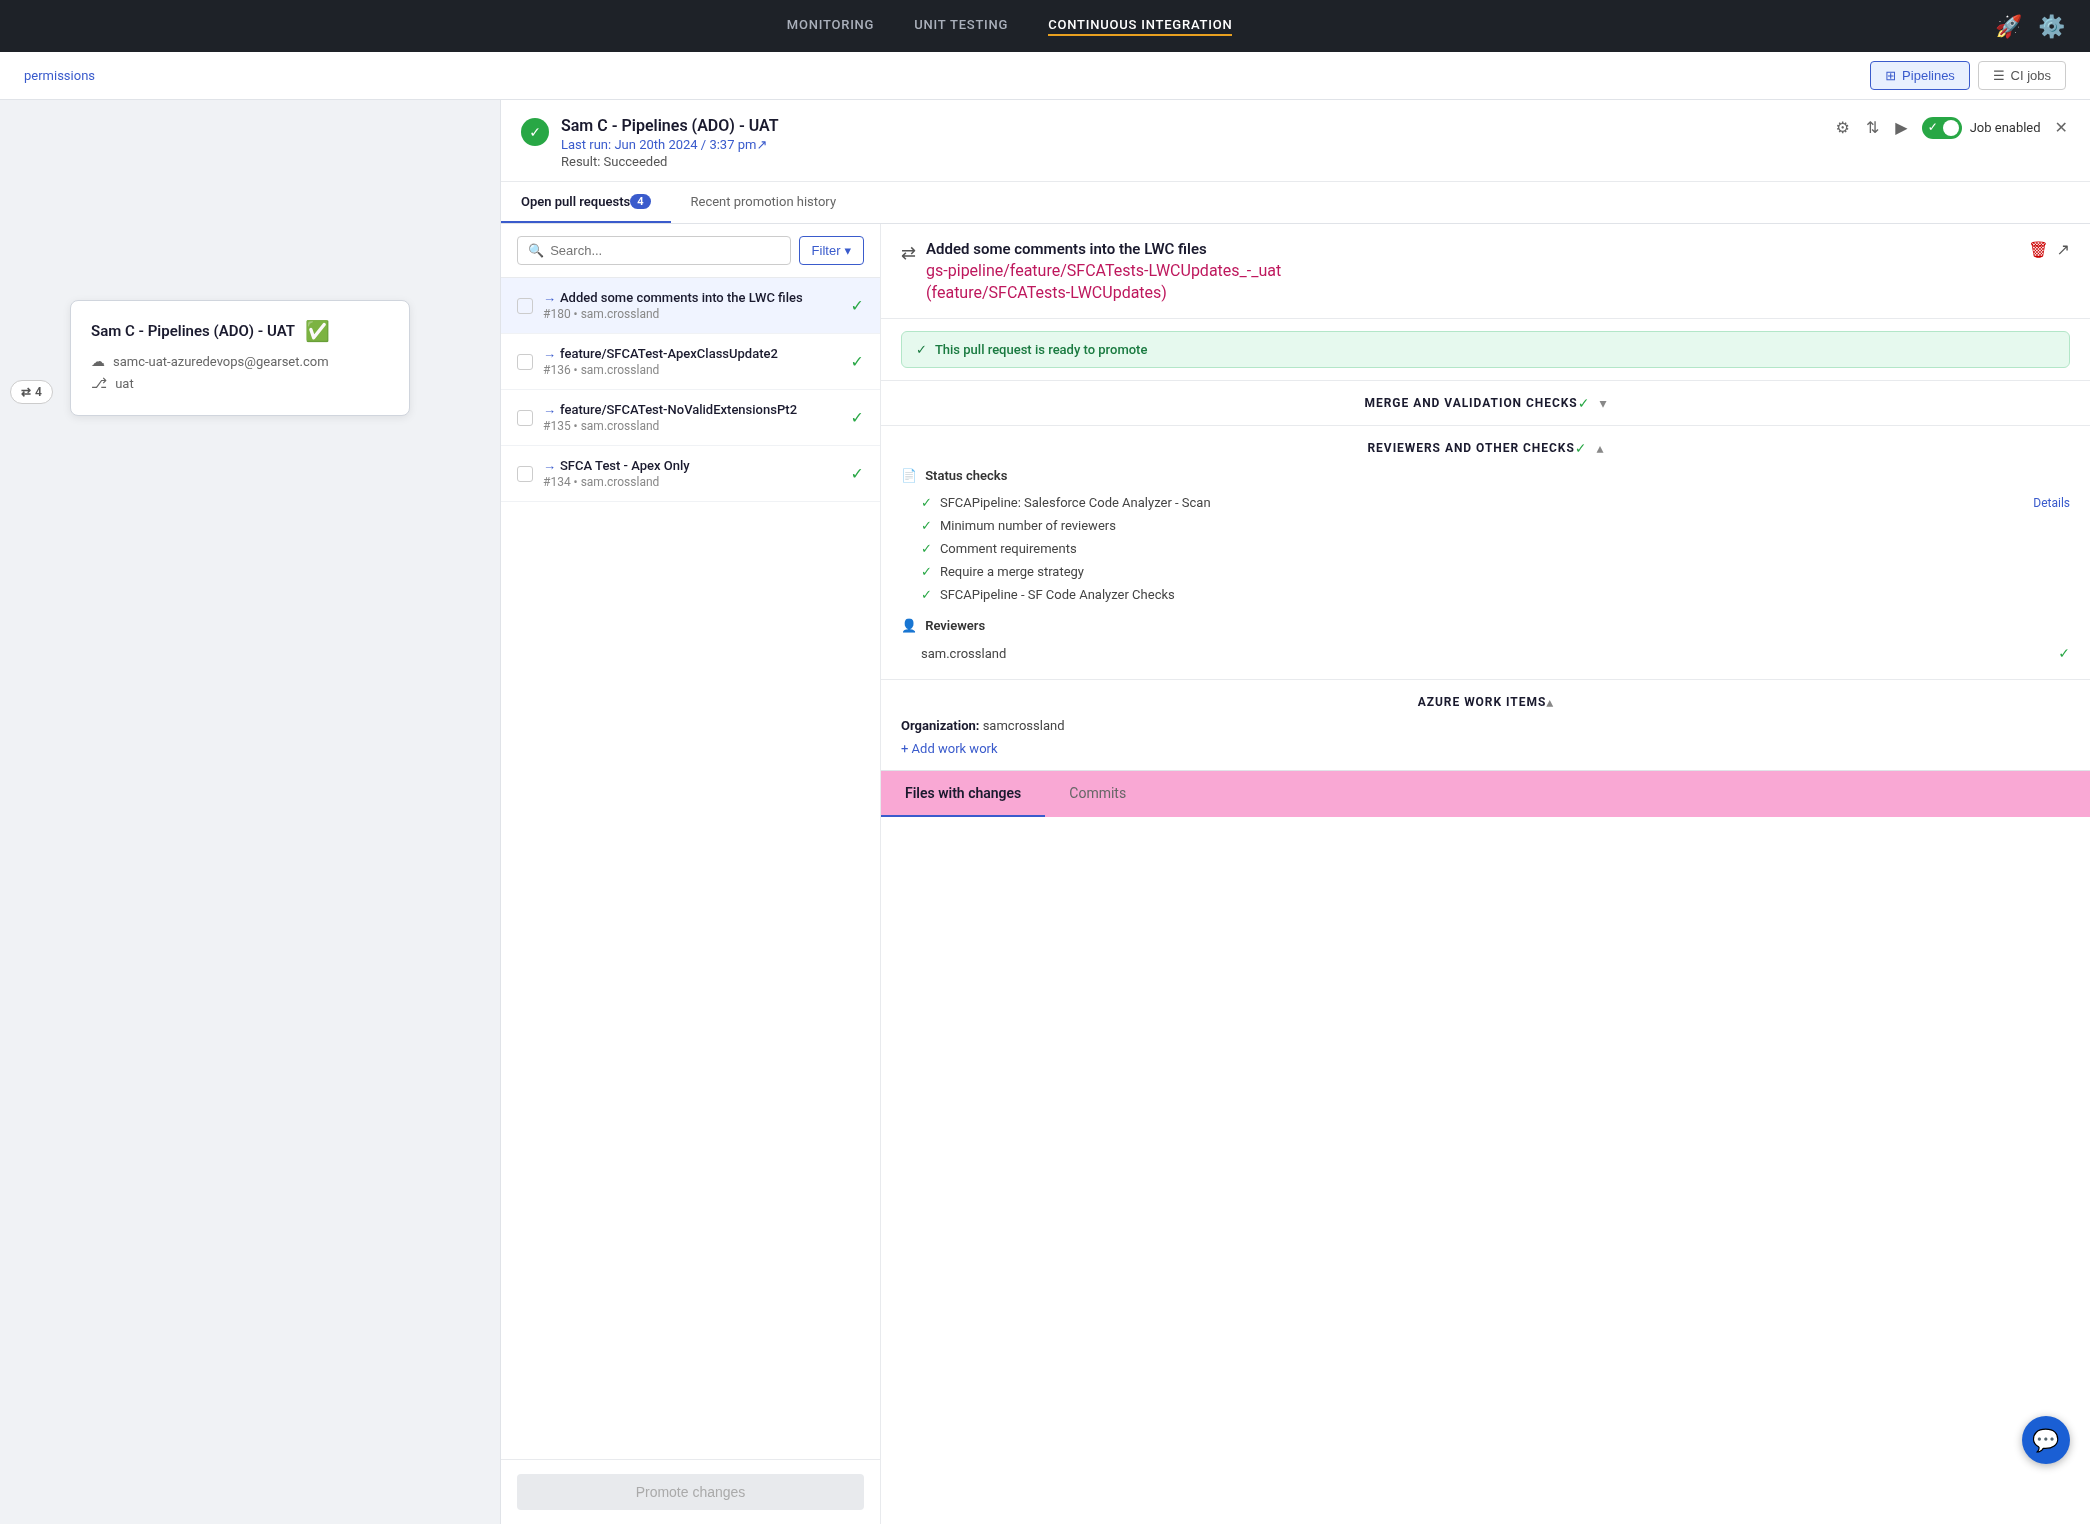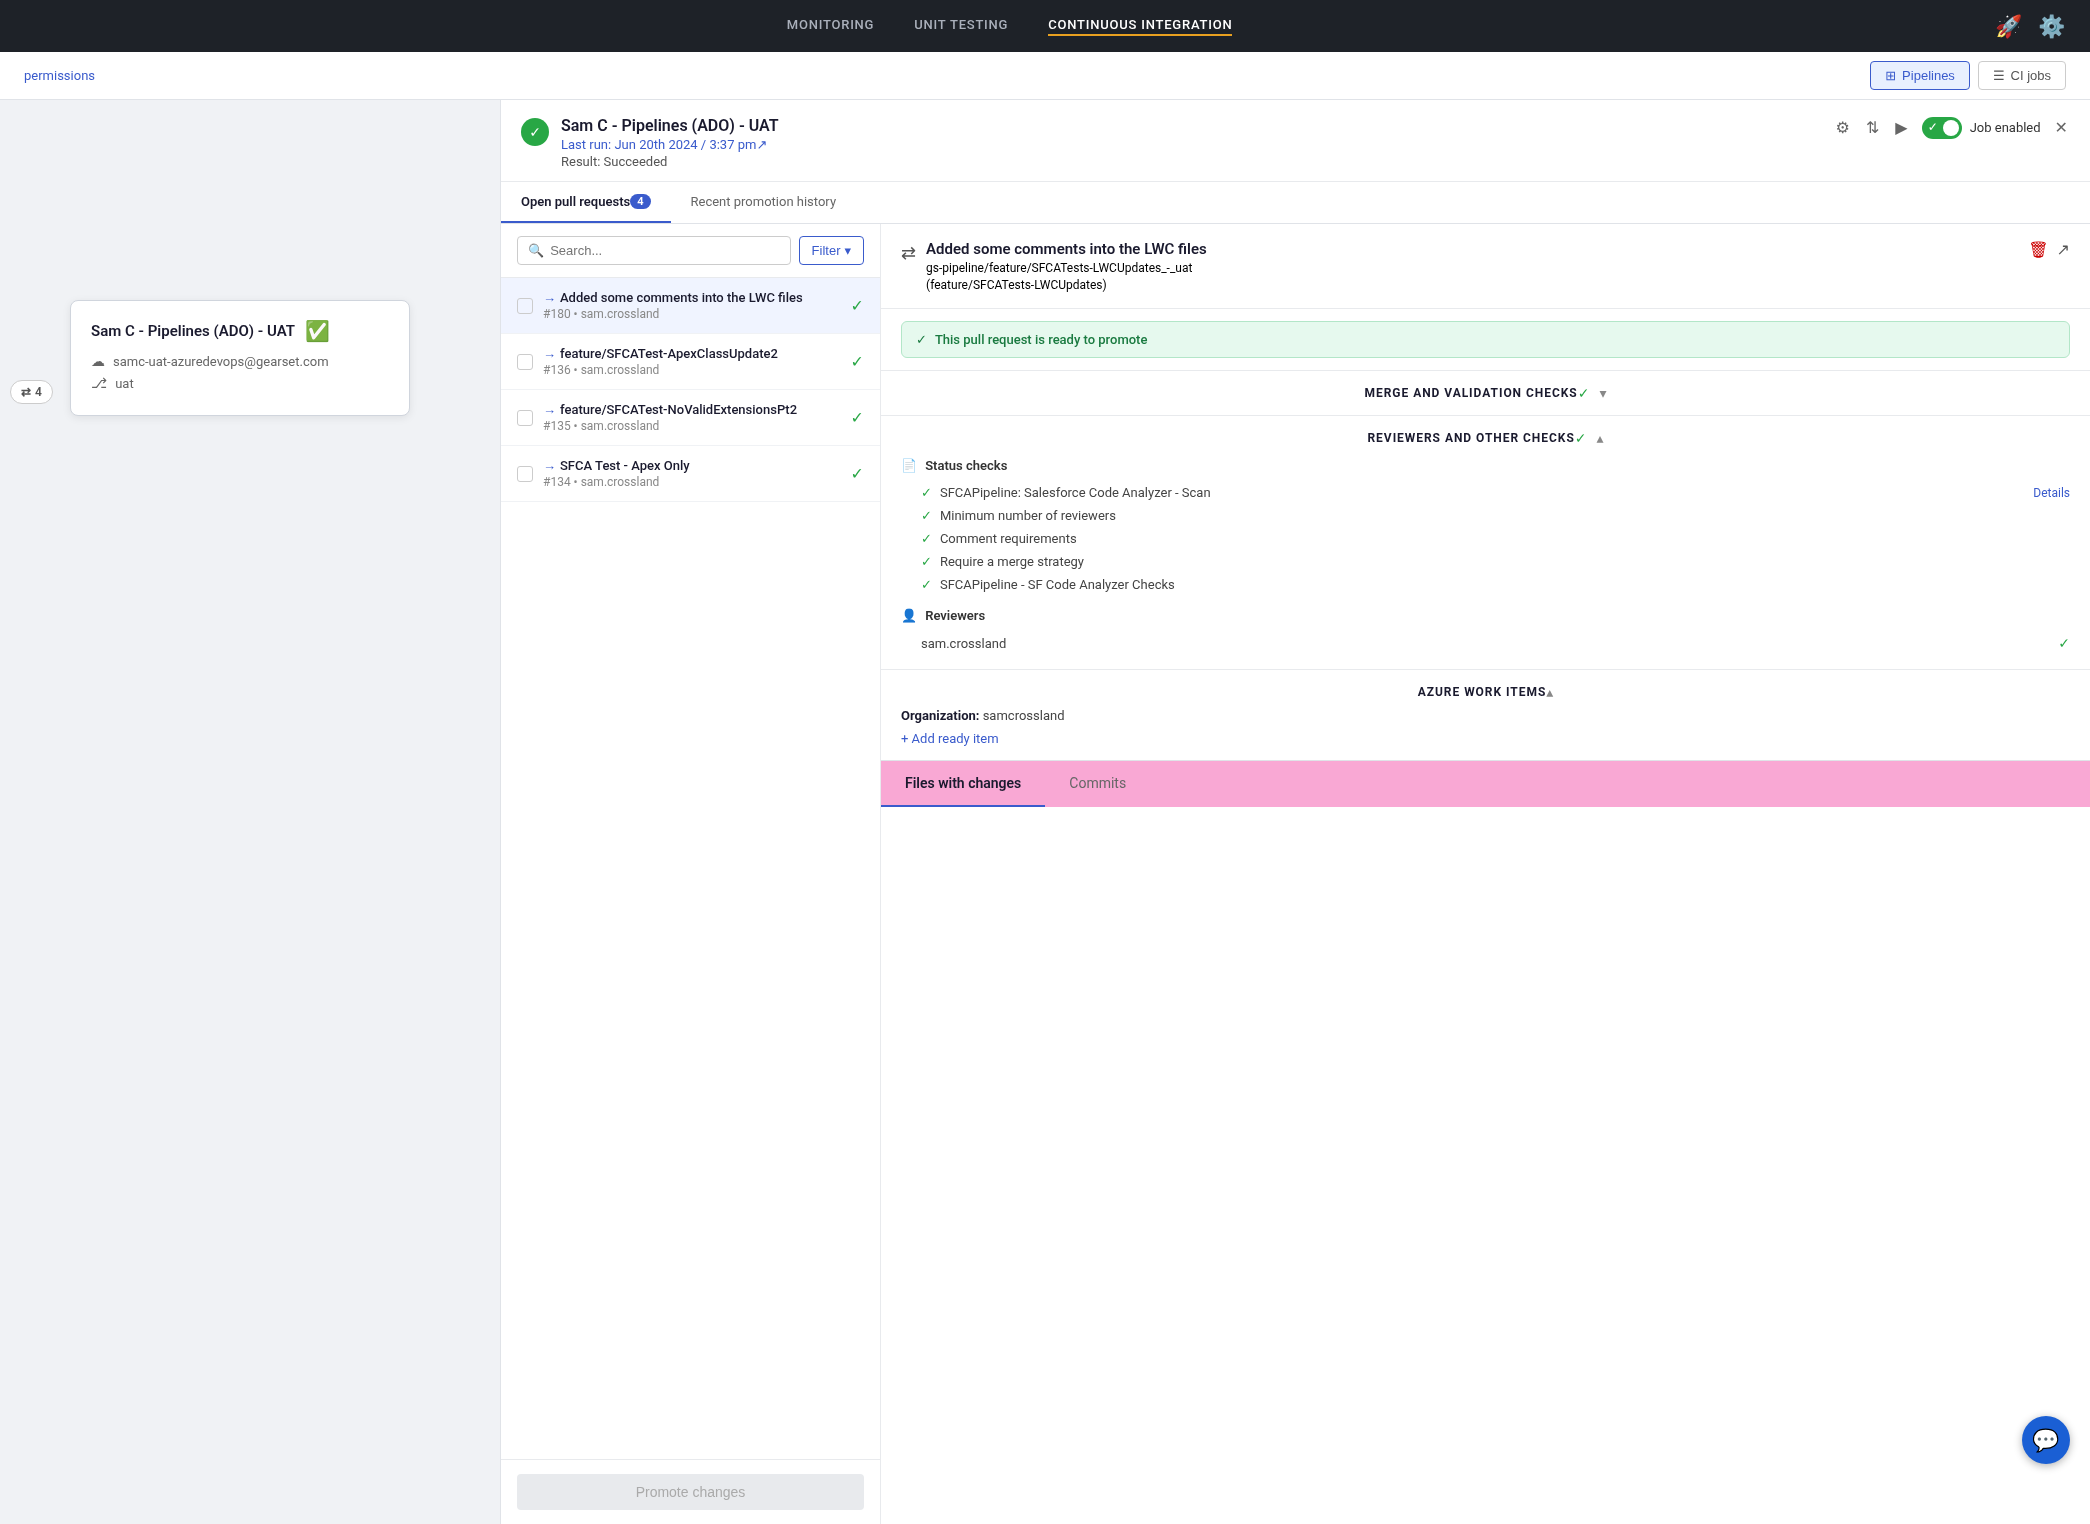--- a/index.html
+++ b/index.html
@@ -409,22 +409,22 @@
       color: #555;
       font-size: 18px;
       margin-top: 2px;
     }
     .detail-title {
       font-size: 15px;
       font-weight: 600;
       color: #1a1a2e;
     }
     .detail-branch {
-      font-size: 12px;
-      color: #000000;
+      font-size: 16px;
+      color: #be185d;
       margin-top: 3px;
     }
     .detail-actions {
       display: flex;
       gap: 8px;
       align-items: center;
     }
     .detail-action-icon {
       color: #c00;
       font-size: 16px;
@@ -828,21 +828,21 @@
 
         <div class="azure-section">
           <div class="section-header">
             <span class="section-title">AZURE WORK ITEMS</span>
             <span class="chevron">▴</span>
           </div>
           <div class="azure-org">
             <strong>Organization:</strong>
             <span> </span><span>samcrossland</span>
           </div>
-          <span class="add-work-link">+ Add ready item</span>
+          <span class="add-work-link">+ Add work work</span>
         </div>
 
         <div class="bottom-tabs">
           <div class="bottom-tab active">Files with changes</div>
           <div class="bottom-tab">Commits</div>
         </div>
 
       </div>
     </div>
   </div>

